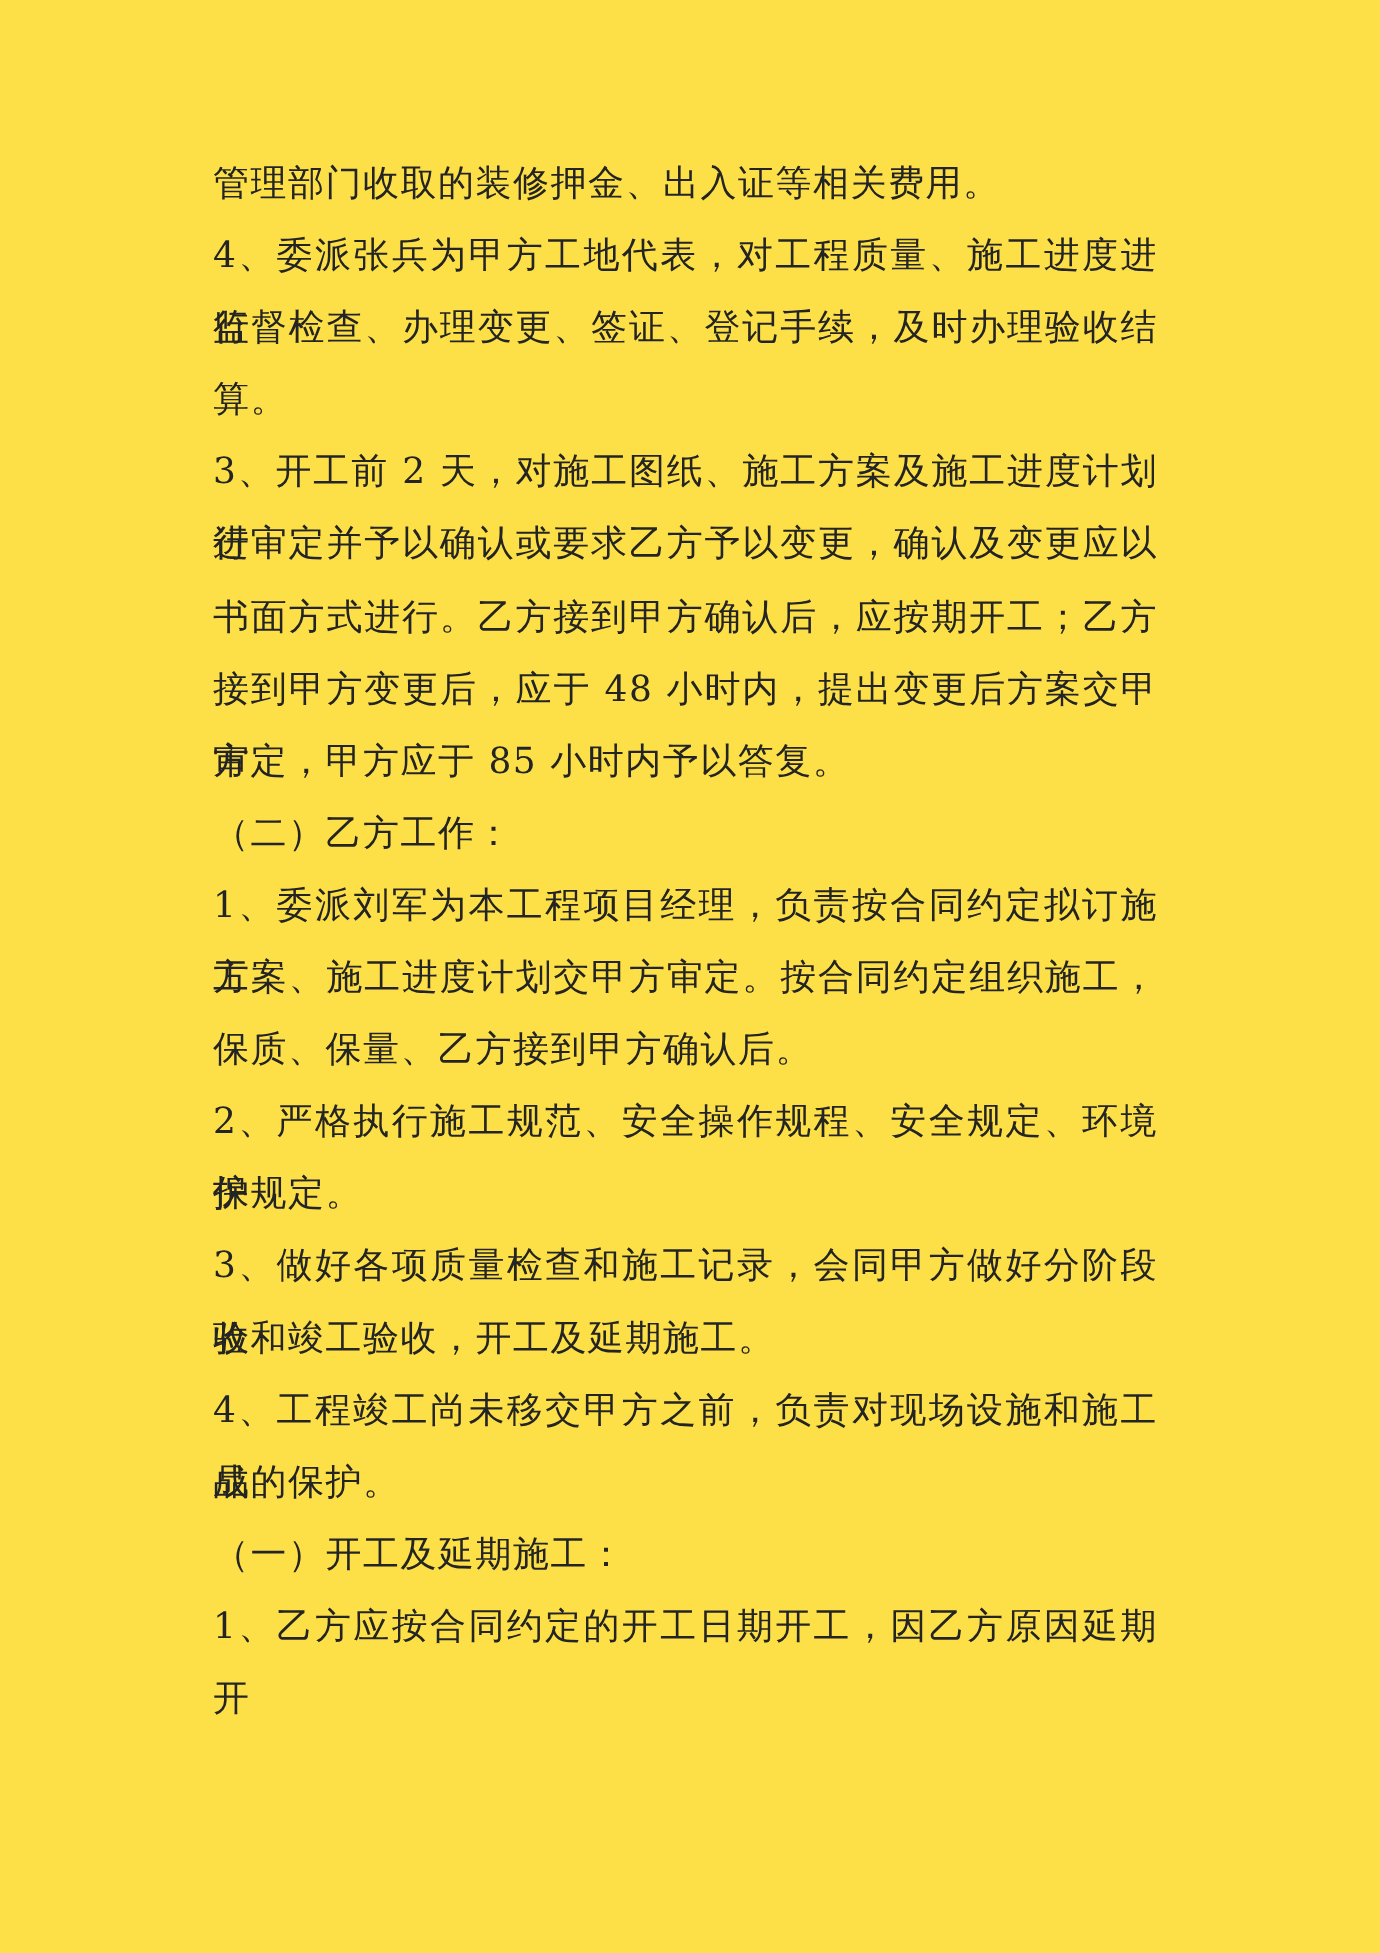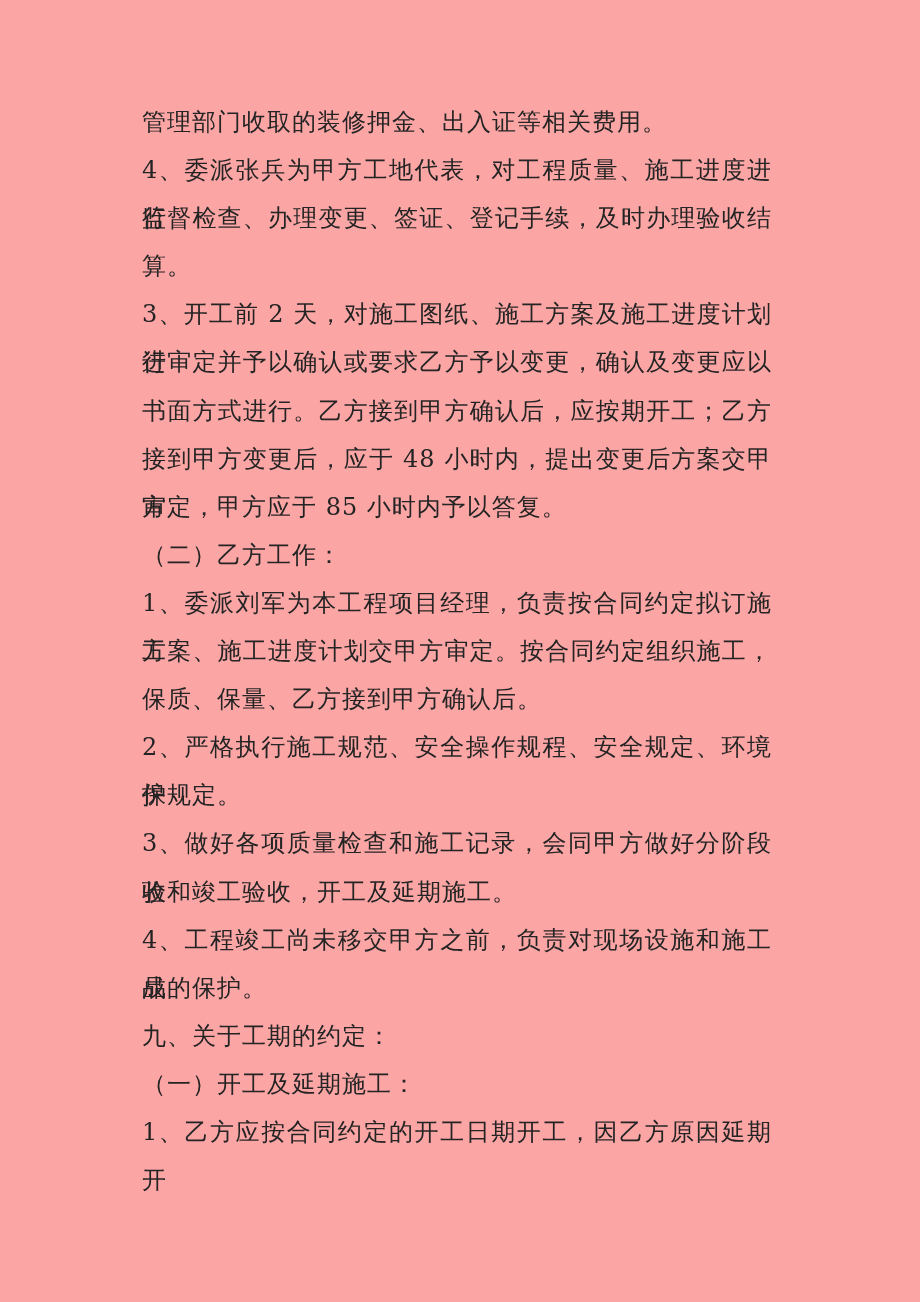--- a/index.html
+++ b/index.html
@@ -13,21 +13,21 @@
     position: relative;
     overflow: hidden;
     font-family: "DejaVu Serif", "Liberation Serif", serif;
   }
   .doc-page {
     position: absolute;
     left: 0;
     top: 0;
     width: 920px;
     height: 1302px;
-    background: #fca5a5;
+    background: #fde047;
   }
   .doc-text {
     position: absolute;
     left: 142px;
     top: 98px;
     width: 630px;
   }
   .line {
     font-size: 24px;
     line-height: 48.1px;
@@ -62,17 +62,16 @@
     <div class="line">（二）乙方工作：</div>
     <div class="line fill">1、委派刘军为本工程项目经理，负责按合同约定拟订施工</div>
     <div class="line fill">方案、施工进度计划交甲方审定。按合同约定组织施工，</div>
     <div class="line">保质、保量、乙方接到甲方确认后。</div>
     <div class="line fill">2、严格执行施工规范、安全操作规程、安全规定、环境保</div>
     <div class="line">护规定。</div>
     <div class="line fill">3、做好各项质量检查和施工记录，会同甲方做好分阶段验</div>
     <div class="line">收和竣工验收，开工及延期施工。</div>
     <div class="line fill">4、工程竣工尚未移交甲方之前，负责对现场设施和施工成</div>
     <div class="line">品的保护。</div>
-    <div class="line">九、关于工期的约定：</div>
     <div class="line">（一）开工及延期施工：</div>
     <div class="line fill">1、乙方应按合同约定的开工日期开工，因乙方原因延期开</div>
   </div>
 </div>
 
 </body></html>

